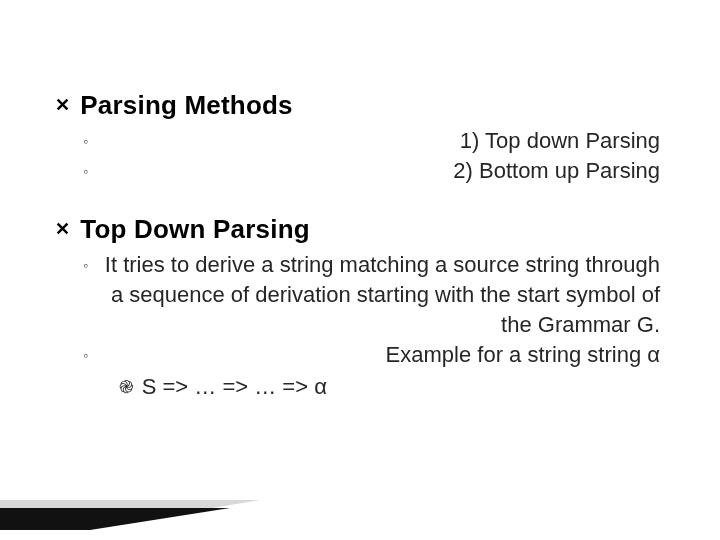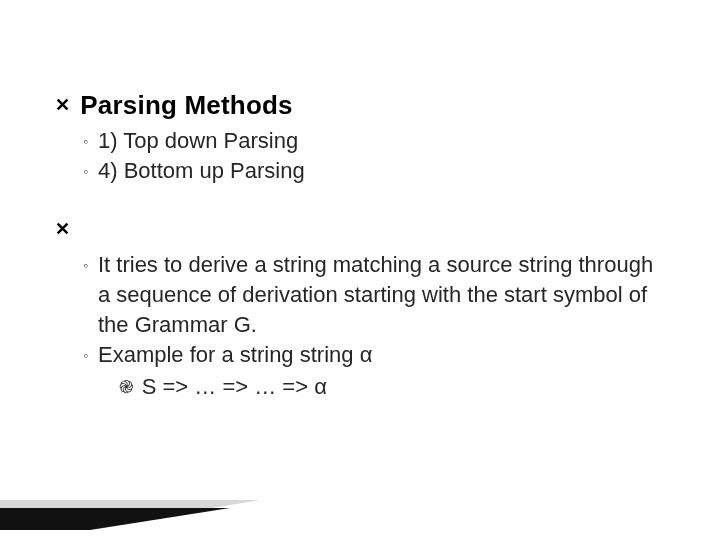--- a/index.html
+++ b/index.html
@@ -52,20 +52,21 @@
     line-height: 30px;
   }
   .sub-line .ring {
     font-size: 14px;
     margin-right: 10px;
     color: #333;
     line-height: 30px;
   }
   .sub-line .txt {
     flex: 1;
+    text-align: right;
   }
   .subsub {
     margin-left: 36px;
     margin-top: 2px;
   }
   .subsub-line {
     font-size: 22px;
     display: flex;
     align-items: flex-start;
     color: #262626;
@@ -97,28 +98,29 @@
       <span class="bullet">✕</span>
       <span class="txt">Parsing Methods</span>
     </div>
     <div class="sub">
       <div class="sub-line">
         <span class="ring">◦</span>
         <span class="txt">1) Top down Parsing</span>
       </div>
       <div class="sub-line">
         <span class="ring">◦</span>
-        <span class="txt">4) Bottom up Parsing</span>
+        <span class="txt">2) Bottom up Parsing</span>
       </div>
     </div>
   </div>
 
   <div class="item">
     <div class="h1">
       <span class="bullet">✕</span>
+      <span class="txt">Top Down Parsing</span>
     </div>
     <div class="sub">
       <div class="sub-line">
         <span class="ring">◦</span>
         <span class="txt"> It tries to derive a string matching a source string through a sequence of derivation starting with the start symbol of the Grammar G.</span>
       </div>
       <div class="sub-line">
         <span class="ring">◦</span>
         <span class="txt">Example for a string string α</span>
       </div>

